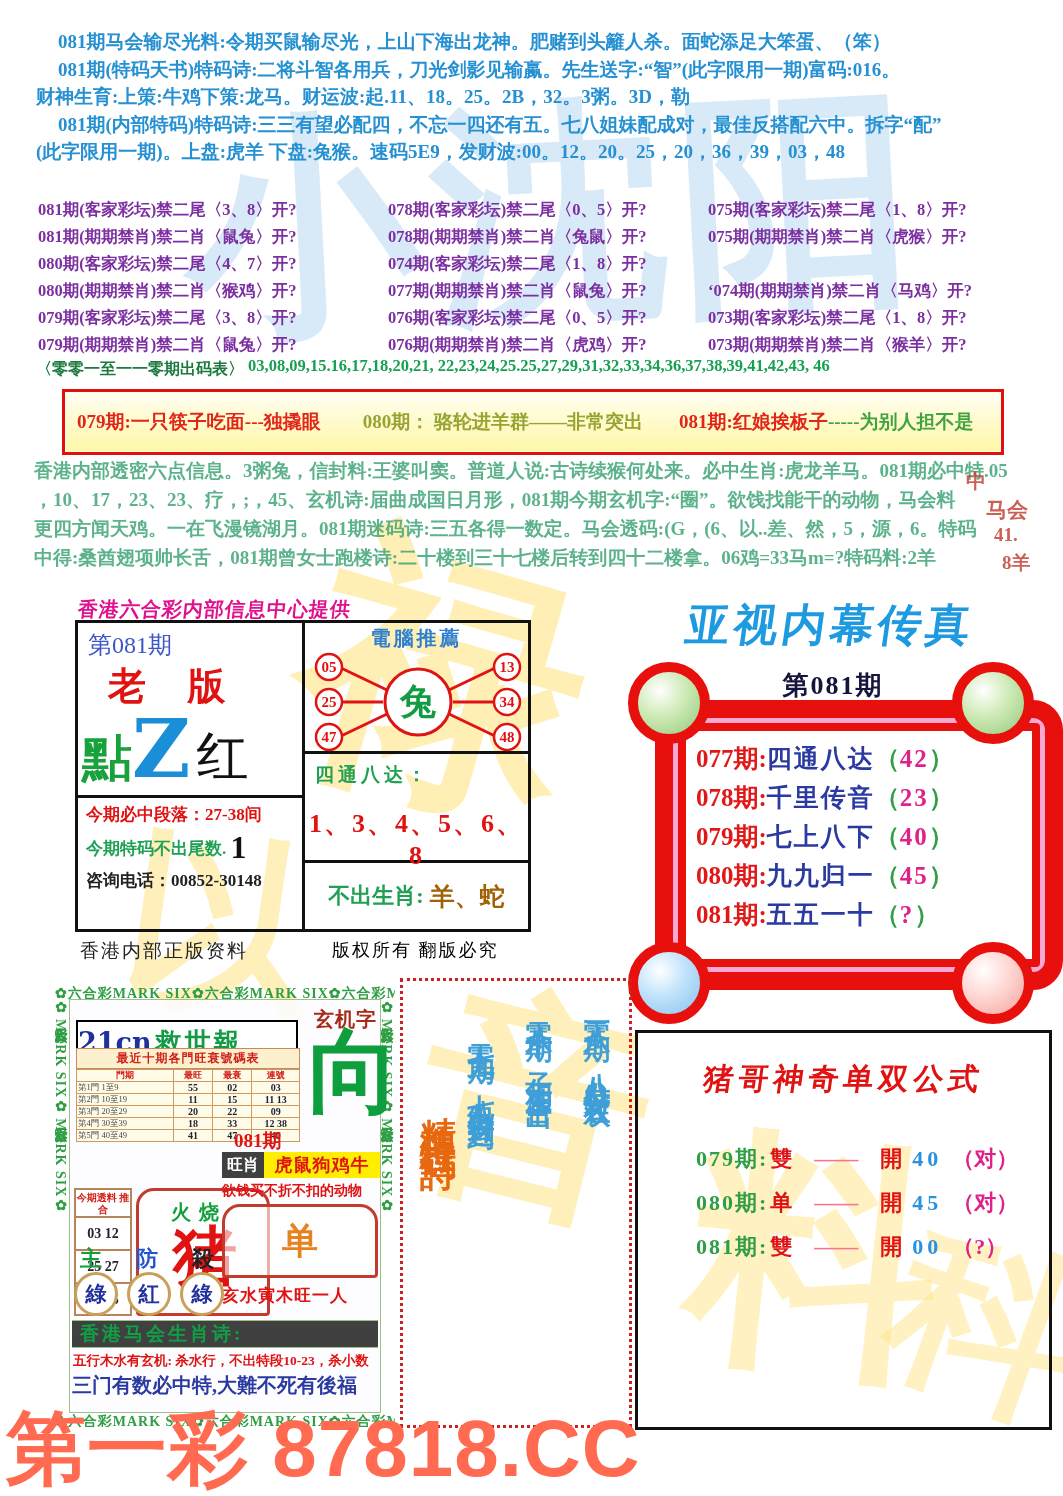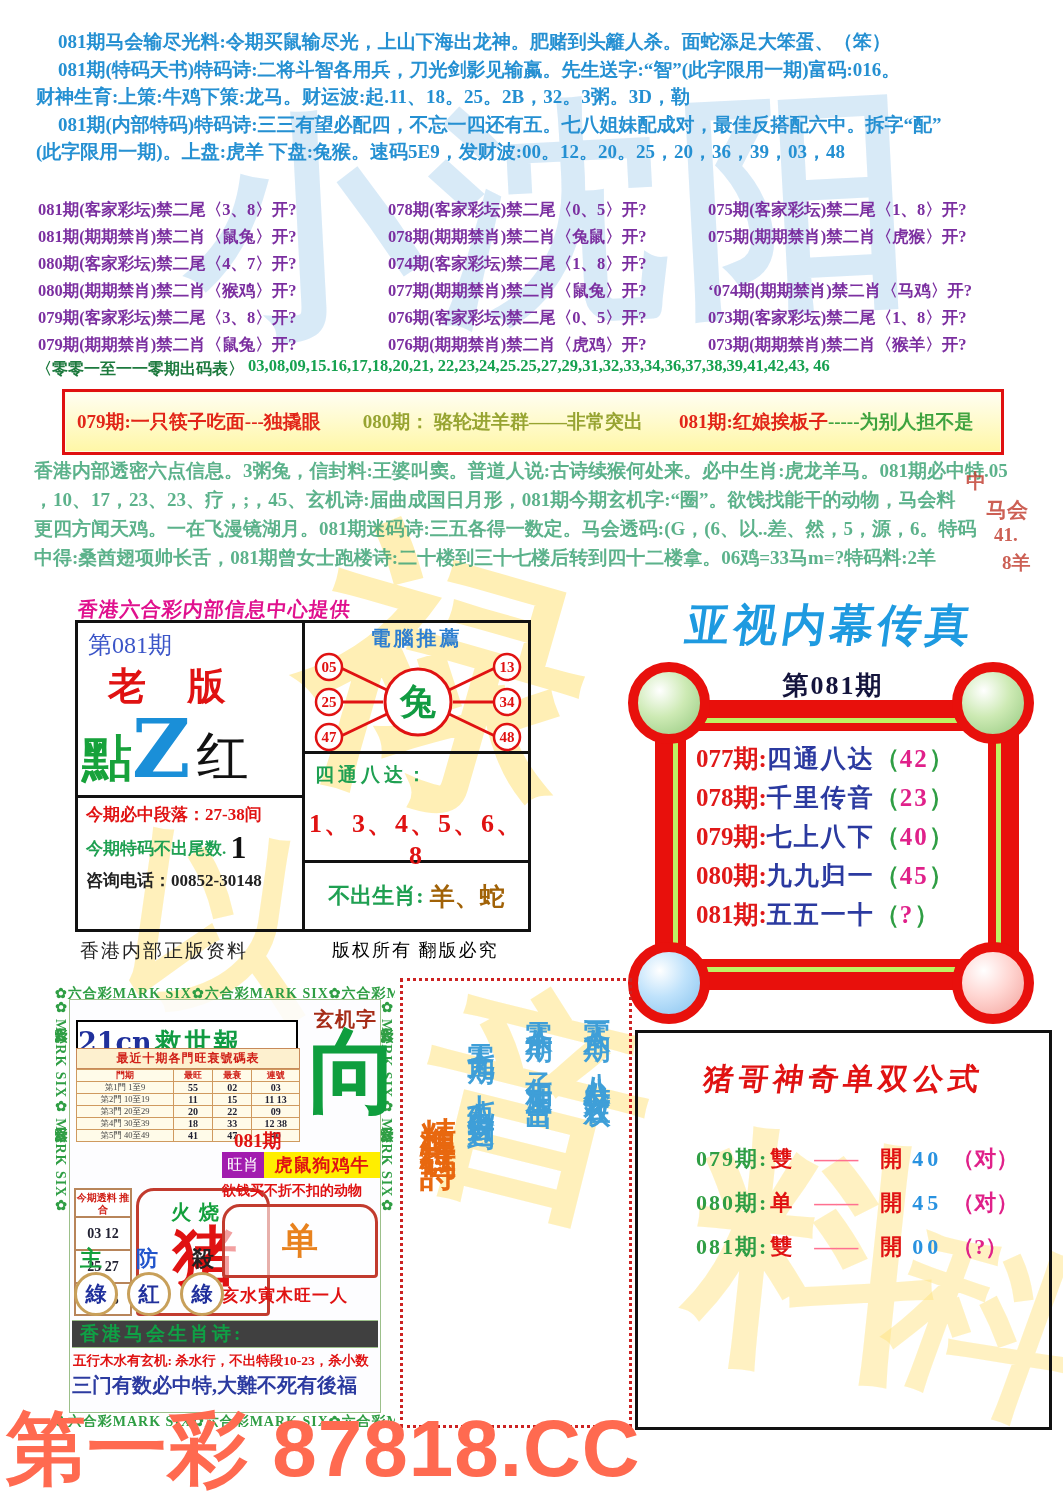--- a/index.html
+++ b/index.html
@@ -68,22 +68,22 @@
   .cp-tails-label{position:absolute;left:10px;top:8px;font-size:19px;font-weight:700;color:#1fa052;letter-spacing:4px}
   .cp-tails{position:absolute;left:0;right:0;top:52px;text-align:center;font-size:26px;font-weight:700;color:#e01212;letter-spacing:2px}
   .cp-s3{position:absolute;left:0;right:0;top:240px;bottom:0;display:flex;align-items:center;justify-content:center;white-space:nowrap}
   .cp-nosx-label{font-size:22px;font-weight:700;color:#1fa052}
   .cp-nosx{font-size:25px;font-weight:700;color:#a16207;margin-left:6px}
   
   .atv-title{position:absolute;top:596px;left:640px;width:380px;text-align:center;font-size:44px;
              font-weight:800;color:#1e9ae0;transform:skewX(-8deg);letter-spacing:4px;white-space:nowrap}
   .atv-issue{position:absolute;top:668px;left:655px;width:356px;text-align:center;font-size:26px;
              font-weight:700;color:#14143c;letter-spacing:2px}
-  .atv-frame{position:absolute;top:700px;left:655px;width:364px;height:290px;box-sizing:border-box;
-             border:18px solid #e8100c;border-radius:30px;background:#bef264}
+  .atv-frame{position:absolute;top:700px;left:655px;width:408px;height:290px;box-sizing:border-box;
+             border:18px solid #e8100c;border-radius:30px;background:#f9a8d4}
   .atv-inner{position:absolute;inset:5px;border:8px solid #e8100c;border-radius:4px;background:#fff;
              padding:8px 10px;box-sizing:border-box}
   .atv-row{font-size:25px;line-height:39px;white-space:nowrap;font-weight:700}
   .atv-label{color:#e01818}
   .atv-phrase{color:#2b3aa0;letter-spacing:2px}
   .atv-paren{color:#2f9e44}
   .atv-num{color:#e0218a;letter-spacing:2px}
   .ball{position:absolute;width:62px;height:62px;border-radius:50%;border:10px solid #e8100c;box-sizing:content-box}
   .ball-green{background:radial-gradient(circle at 35% 30%,#ffffff,#cdeab4 45%,#93c87e)}
   .ball-blue{background:radial-gradient(circle at 35% 30%,#ffffff,#bfe2fb 45%,#86c2ee)}
@@ -102,31 +102,31 @@
   .ms-jsb{font-size:26px;font-weight:800;color:#119b42;letter-spacing:3px;margin-left:4px}
   .ms-xuanji{position:absolute;left:244px;top:6px;font-size:20px;font-weight:800;color:#a52c18;letter-spacing:1px}
   .ms-xiang{position:absolute;left:232px;top:26px;width:104px;text-align:center;font-size:92px;font-weight:700;color:#0f9e3e;line-height:1}
   .ms-tablewrap{position:absolute;left:6px;top:48px;width:224px}
   .ms-ttitle{font-size:12px;font-weight:700;color:#d02018;background:#fdf0cf;border:1px solid #c88a5a;
              text-align:center;letter-spacing:1px;padding:1px 0}
   .ms-table{border-collapse:collapse;width:100%;background:#fffbe9}
   .ms-table td,.ms-table th{border:1px solid #cf9a5f;font-size:10px;line-height:11px;padding:0 1px;text-align:center}
   .ms-table th{color:#d02018;font-size:9px}
   .ms-table td{color:#223;font-weight:700}
-  .ms-table td.f{font-size:8.5px;text-align:center;font-weight:400;color:#444;white-space:nowrap}
+  .ms-table td.f{font-size:8.5px;text-align:left;font-weight:400;color:#444;white-space:nowrap}
   .ms-tl{position:absolute;left:4px;top:188px;width:58px;height:128px;border:2px solid #b8855a;background:#fff;box-sizing:border-box}
   .ms-tl-label{font-size:10px;font-weight:700;color:#d02018;text-align:center;line-height:12px;padding-top:2px}
   .ms-tl-cell{border-top:2px solid #b8855a;text-align:center;font-size:14px;font-weight:700;color:#223;height:31px;line-height:31px;white-space:nowrap}
   .arch{border:3px solid #c23b2e;border-radius:18px 18px 4px 4px;background:rgba(255,255,255,.6);box-sizing:border-box}
   .ms-arch1{position:absolute;left:66px;top:188px;width:134px;height:128px}
   .ms-huoshao{position:absolute;left:32px;top:8px;font-size:20px;font-weight:700;color:#13a03c;letter-spacing:8px;white-space:nowrap}
   .ms-zhu{position:absolute;left:34px;top:34px;font-size:64px;font-weight:800;color:#e01212;line-height:1}
   .ms-issue{position:absolute;left:164px;top:128px;font-size:19px;font-weight:700;color:#e01212}
   .ms-wxbar{position:absolute;left:152px;top:152px;width:158px;height:26px;display:flex}
-  .ms-wxlabel{background:#a21caf;color:#fff;font-size:16px;font-weight:400;width:42px;text-align:center;line-height:26px}
+  .ms-wxlabel{background:#404040;color:#fff;font-size:16px;font-weight:700;width:42px;text-align:center;line-height:26px}
   .ms-wx{background:#ffee00;color:#e01212;font-size:18px;font-weight:800;flex:1;text-align:center;line-height:26px;letter-spacing:1px;white-space:nowrap}
   .ms-yuqian{position:absolute;left:152px;top:182px;font-size:14px;font-weight:700;color:#e01212;white-space:nowrap}
   .ms-arch2{position:absolute;left:152px;top:204px;width:156px;height:74px;display:flex;align-items:center;justify-content:center}
   .ms-dan{font-size:36px;font-weight:800;color:#e8821e}
   .ms-hai{position:absolute;left:152px;top:284px;font-size:17px;font-weight:700;color:#e01212;letter-spacing:1px;white-space:nowrap}
   .ms-zfs{position:absolute;left:10px;top:244px;width:134px;display:flex;justify-content:space-between;font-size:22px;font-weight:800}
   .ms-zfs .z{color:#13a03c}.ms-zfs .f{color:#2255cc}.ms-zfs .s{color:#222}
   .ms-circles{position:absolute;left:4px;top:272px;width:150px;display:flex;justify-content:space-between}
   .ms-circle{width:38px;height:38px;border:3px solid #c8a05a;border-radius:50%;background:#fff;
              font-size:21px;font-weight:800;color:#20309c;display:flex;align-items:center;justify-content:center}

